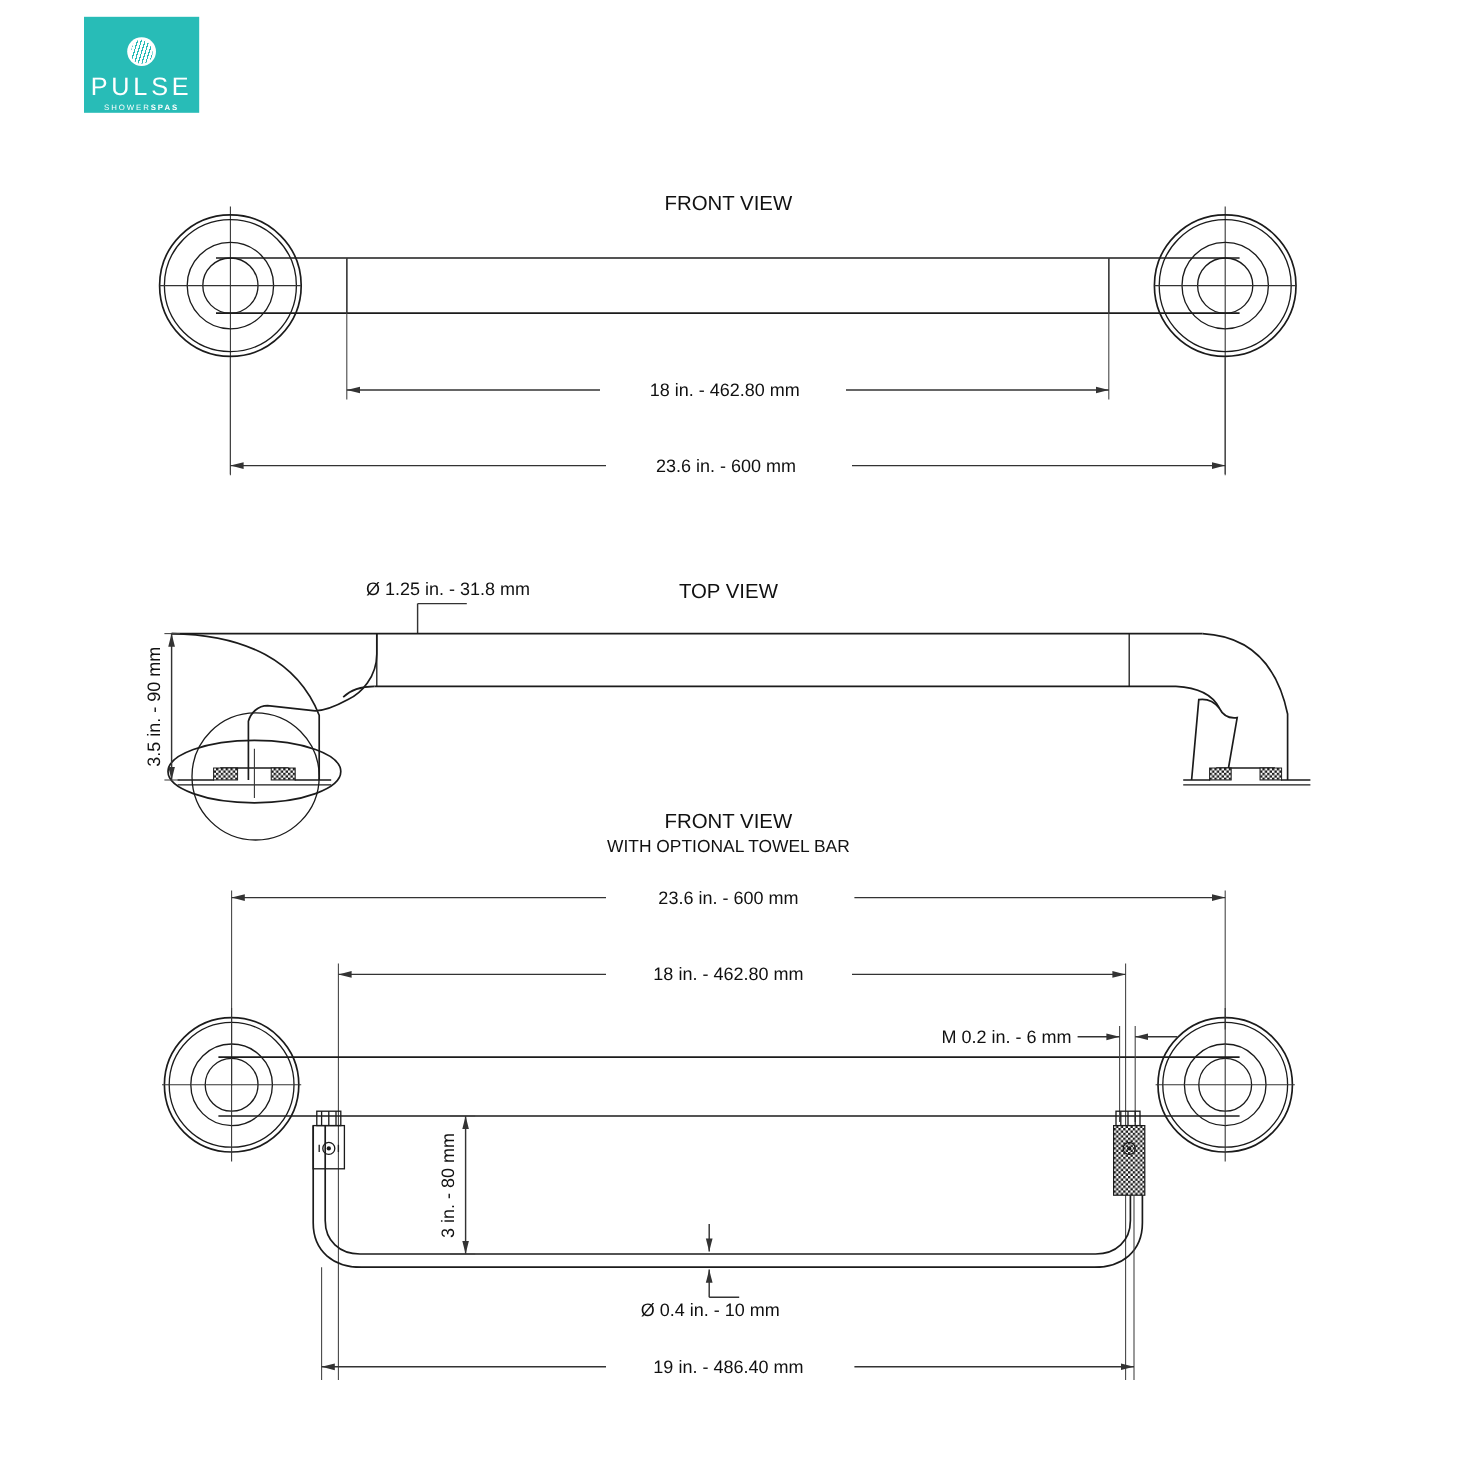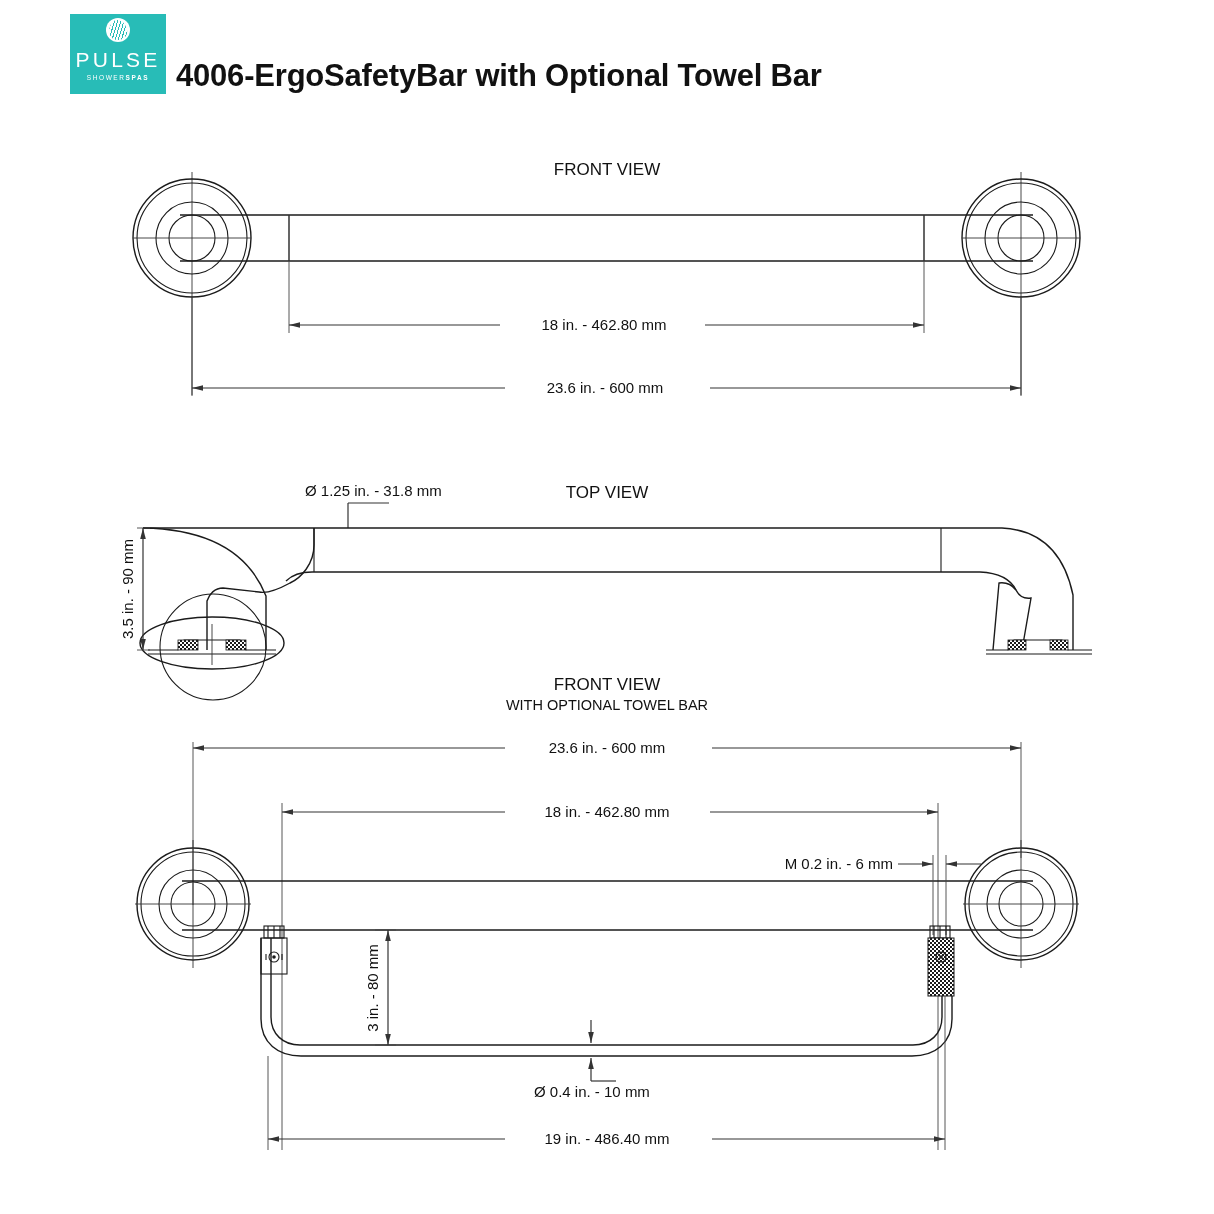--- a/index.html
+++ b/index.html
@@ -24,21 +24,21 @@
   #brand-logo {
     position: absolute;
     left: 70px;
     top: 14px;
     width: 96px;
     height: 80px;
     background: #28bcb7;
     display: flex;
     flex-direction: column;
     align-items: center;
-    justify-content: flex-start;
+    justify-content: flex-end;
     padding-top: 4px;
     box-sizing: border-box;
   }
   #brand-mark {
     width: 24px;
     height: 24px;
     border-radius: 50%;
     background: #ffffff;
     position: relative;
     overflow: hidden;
@@ -117,21 +117,20 @@
 <body>
 
 <div id="page">
 
   <div id="brand-logo">
     <div id="brand-mark"></div>
     <div id="brand-name">PULSE</div>
     <div id="brand-tagline"><span>SHOWER</span><b>SPAS</b></div>
   </div>
 
-  <div id="doc-title">4006-ErgoSafetyBar with Optional Towel Bar</div>
 
   <svg id="drawing" viewBox="0 0 1214 1214">
     <defs>
       <marker id="arrL" markerWidth="12" markerHeight="8" refX="1" refY="4" orient="auto" markerUnits="userSpaceOnUse">
         <path d="M1,4 L12,1.2 L12,6.8 Z" fill="#333333"></path>
       </marker>
       <marker id="arrR" markerWidth="12" markerHeight="8" refX="11" refY="4" orient="auto" markerUnits="userSpaceOnUse">
         <path d="M11,4 L0,1.2 L0,6.8 Z" fill="#333333"></path>
       </marker>
       <pattern id="knurl" width="4" height="4" patternUnits="userSpaceOnUse">

